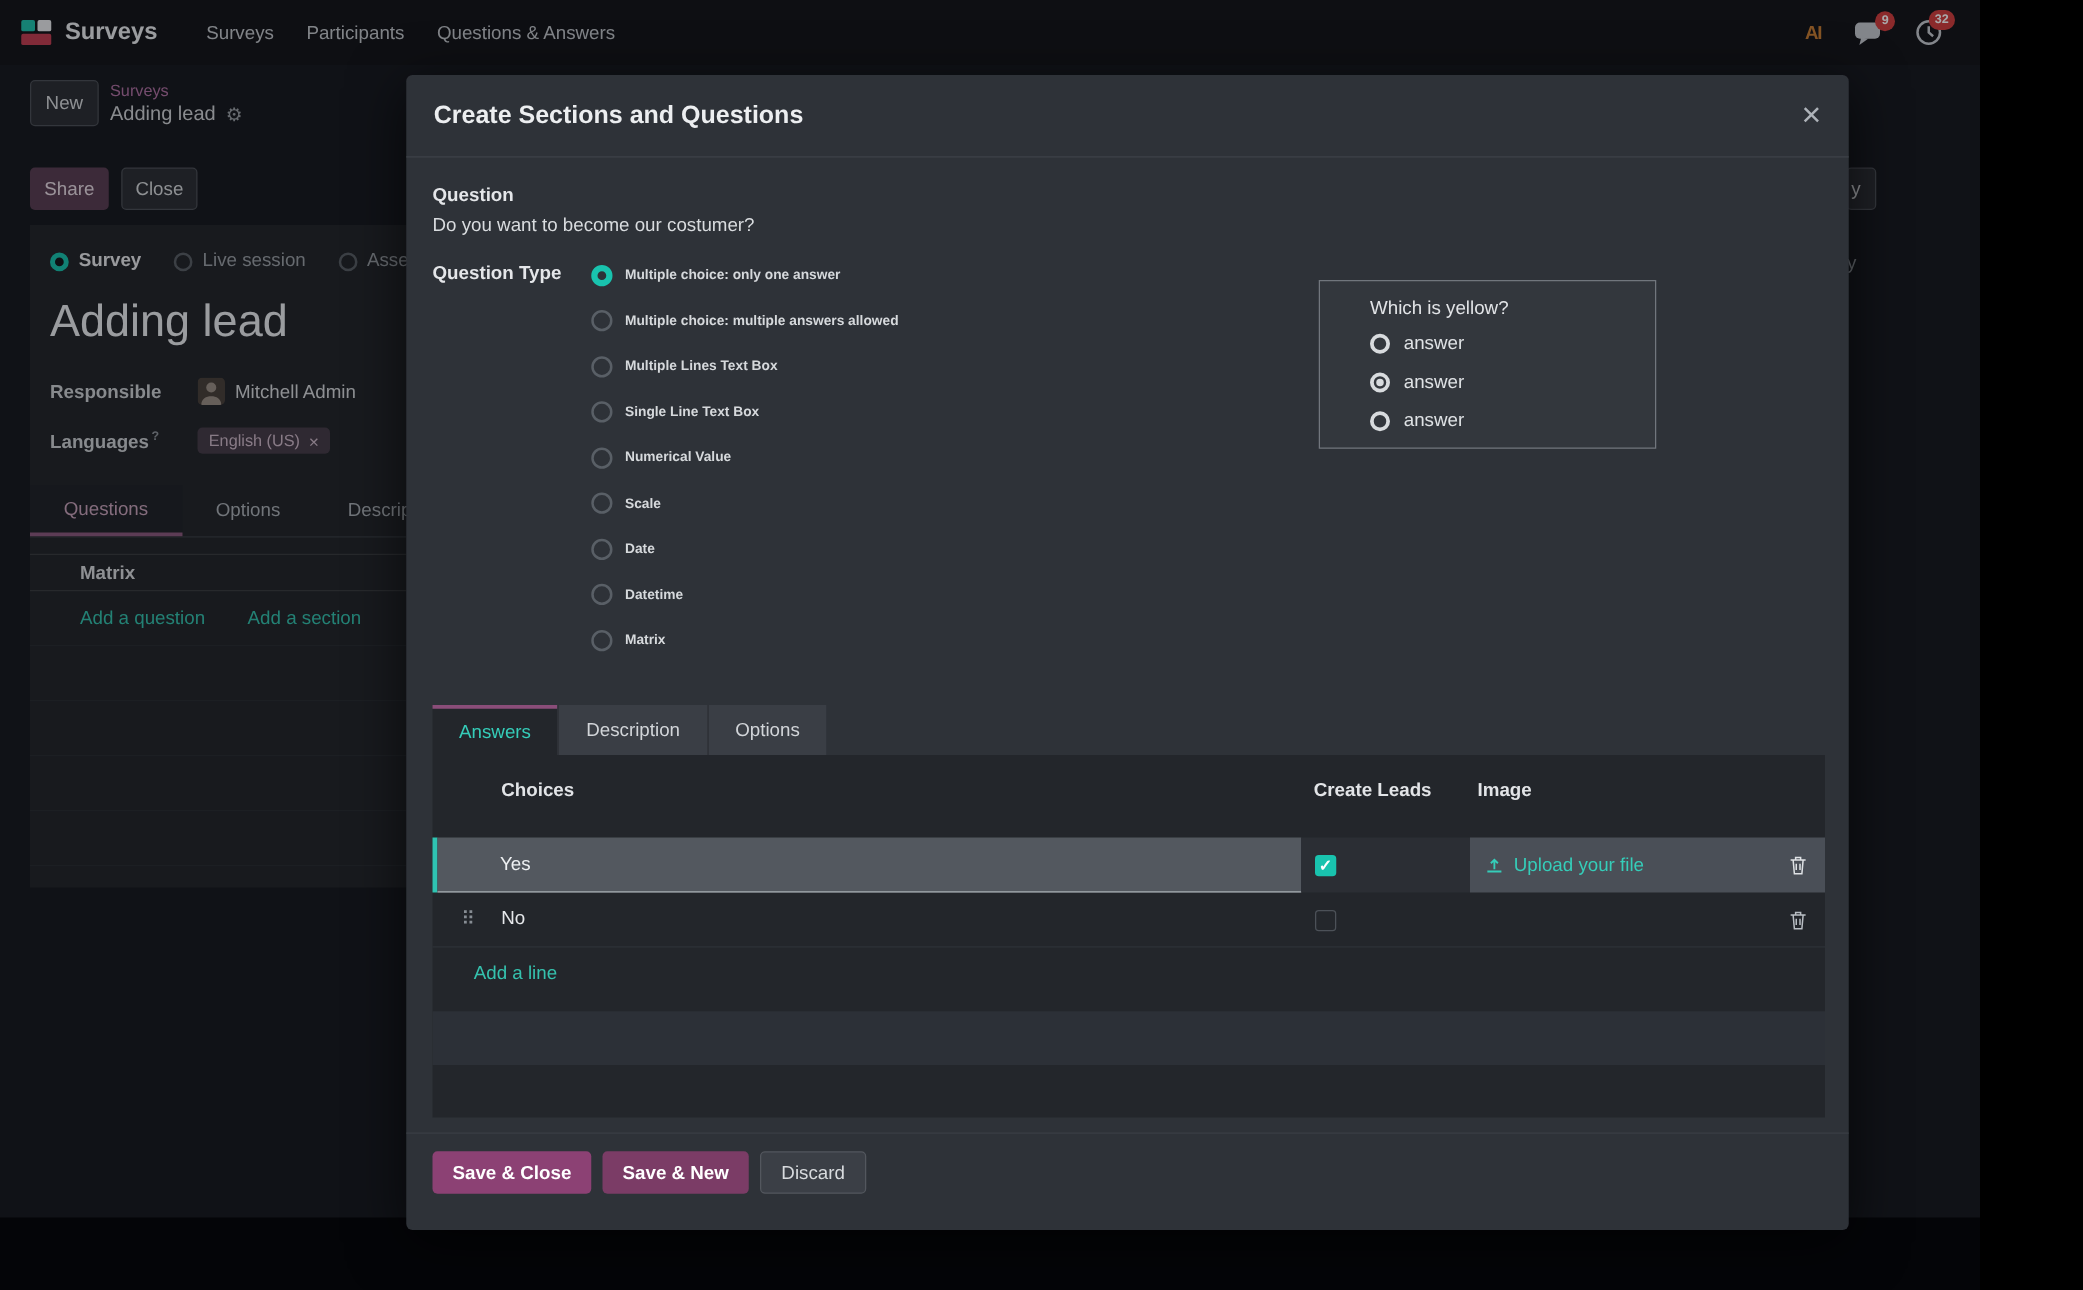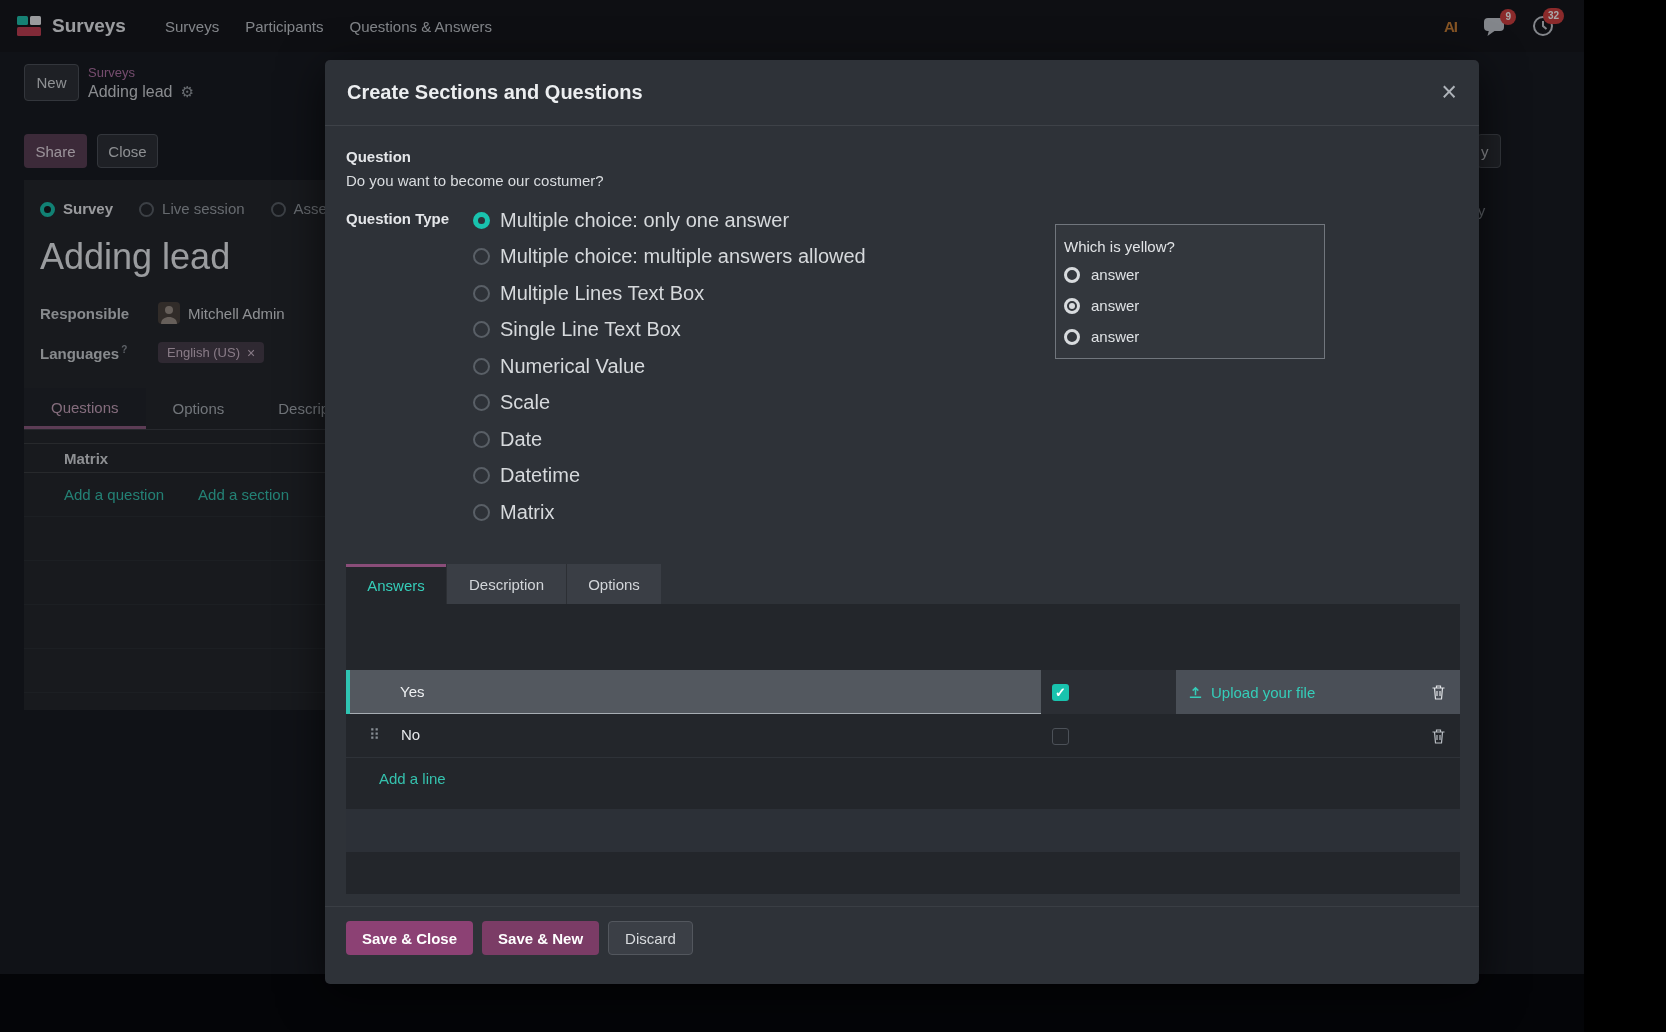--- a/index.html
+++ b/index.html
@@ -60,22 +60,22 @@
   .modal-header{position:absolute;left:0;top:0;right:0;height:66px;border-bottom:1px solid #3e4248;display:flex;align-items:center;padding:0 22px;}
   .modal-title{font-size:20px;font-weight:700;color:#eceef0;}
   .modal-x{margin-left:auto;font-size:27px;line-height:1;color:#aeb3b9;cursor:pointer;}
   .q-label{position:absolute;left:21px;top:88px;font-size:15px;font-weight:700;color:#e4e6e9;}
   .q-input{position:absolute;left:21px;top:112px;font-size:15px;color:#d9dcdf;cursor:text;min-width:400px;}
   .qt-label{position:absolute;left:21px;top:150px;font-size:15px;font-weight:700;color:#e4e6e9;}
   .qtype-list{position:absolute;left:148px;top:142px;}
   .qtype-item{display:flex;align-items:center;gap:10px;height:36.5px;cursor:pointer;}
   .mradio{width:17px;height:17px;border-radius:50%;border:2px solid #595f66;background:transparent;flex:0 0 auto;}
   .mradio.sel{border:5px solid #19c3ae;background:#2e3238;}
-  .qtype-item span.lbl{font-size:20px;color:#d6d9dc;}
-  .preview{position:absolute;left:730px;top:164px;width:270px;height:135px;border:1px solid #71767d;background:#33373d;padding:13px 8px;}
+  .qtype-item span.lbl{font-size:11px;color:#d6d9dc;font-weight:bold;}
+  .preview{position:absolute;left:730px;top:164px;width:270px;height:135px;border:1px solid #71767d;background:#33373d;padding:13px 40px;}
   .preview-q{font-size:15px;color:#e2e4e7;margin-bottom:4px;}
   .prev-row{display:flex;align-items:center;gap:11px;height:31px;}
   .prev-radio{width:16px;height:16px;border-radius:50%;border:3px solid #d8dbde;position:relative;flex:0 0 auto;}
   .prev-radio.sel::after{content:"";position:absolute;left:2px;top:2px;width:6px;height:6px;border-radius:50%;background:#d8dbde;}
   .prev-lbl{font-size:15px;color:#dfe2e5;}
   .mtabs{position:absolute;left:21px;top:504px;display:flex;}
   .mtab{height:40px;display:flex;align-items:center;justify-content:center;font-size:15px;cursor:pointer;}
   .mtab.active{width:100px;background:#23262b;color:#35cdb9;border-top:3px solid #8a4d79;}
   .mtab.inactive{background:#3a3e45;color:#d2d5d9;border-left:1px solid #2c2f34;}
   .mtab.w120{width:120px;} .mtab.w95{width:95px;}
@@ -296,20 +296,25 @@
         </div>
       <div class="mtab inactive w120">
           <span>Description</span>
         </div>
       <div class="mtab inactive w95">
           <span>Options</span>
         </div>
     </div>
 
     <div class="panel">
+      <div class="thead">
+        <span class="th-choices">Choices</span>
+        <span class="th-leads">Create Leads</span>
+        <span class="th-image">Image</span>
+      </div>
 
       <div class="row-yes">
         <div class="accent"></div>
         <div class="cell-choice">
           <span>Yes</span>
         </div>
         <div class="cell-leads">
           <span class="checkbox checked">
             <span>✓</span>
           </span>

